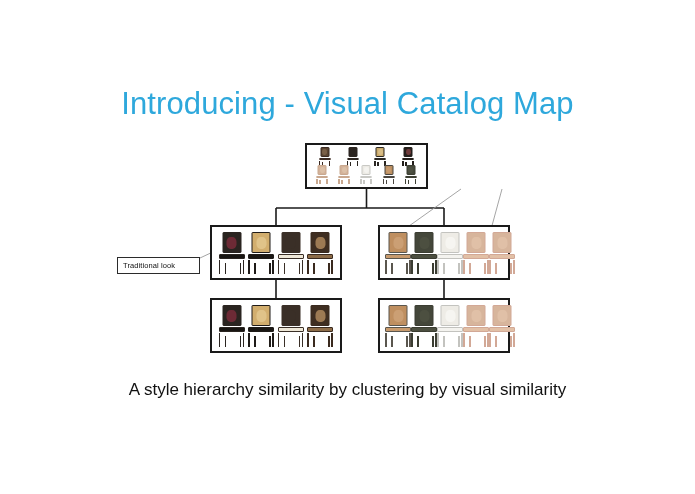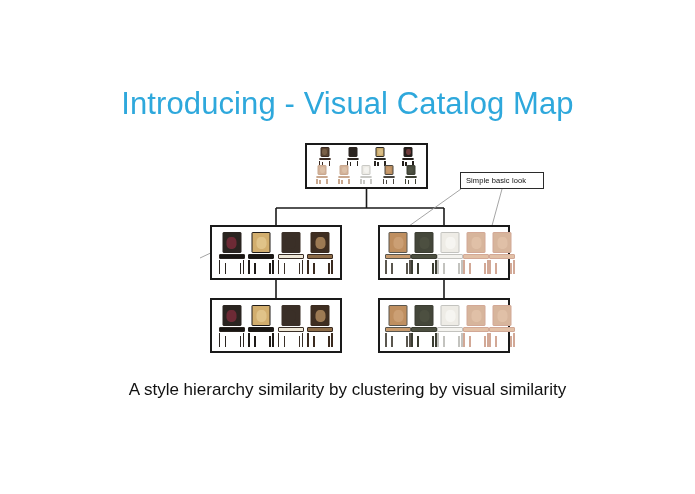--- a/index.html
+++ b/index.html
@@ -459,22 +459,22 @@
             <div class="back-inner" style="width: 10px; height: 12px; background: rgb(224, 192, 167); border-radius: 40%;"></div>
           </div>
           <div class="seat" style="width: 26px; height: 5px; top: 22px; background: rgb(226, 192, 166); border: 1px solid rgb(210, 168, 150);"></div>
           <div class="leg" style="left: 0px; height: 14px; background: rgb(210, 168, 150);"></div>
           <div class="leg" style="left: 24px; height: 14px; background: rgb(210, 168, 150);"></div>
           <div class="leg" style="left: 6px; height: 11px; background: rgb(210, 168, 150);"></div>
           <div class="leg" style="left: 21px; height: 11px; background: rgb(210, 168, 150);"></div>
         </div>
       </div>
 
-
-    <div class="callout" id="callout-simple">
-      <span>Simple basic look</span>
+    <div class="callout" id="callout-traditional">
+      <span>Traditional look</span>
     </div>
 
+
   </div>
 
   <div id="slide-caption">A style hierarchy similarity by clustering by visual similarity</div>
 
 </div>
 
 </body></html>

